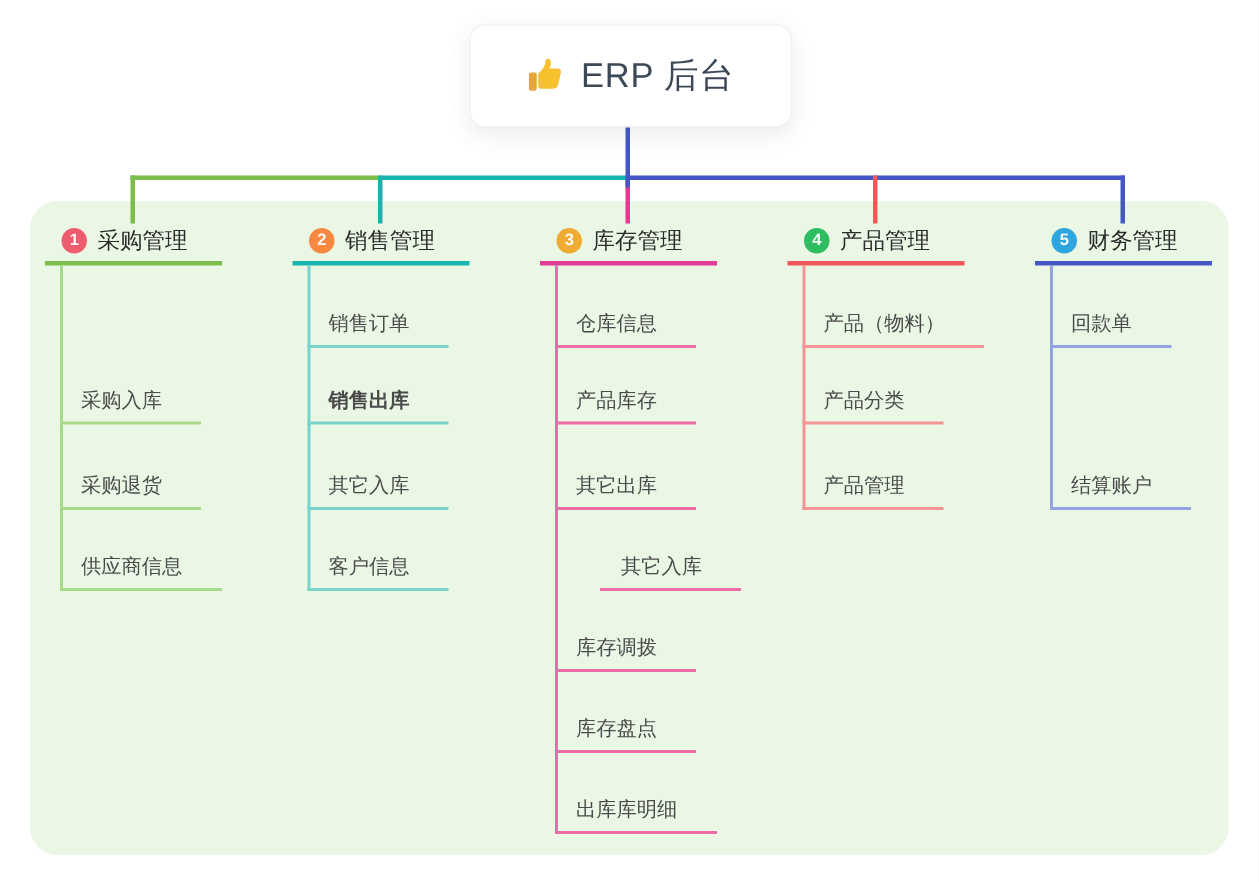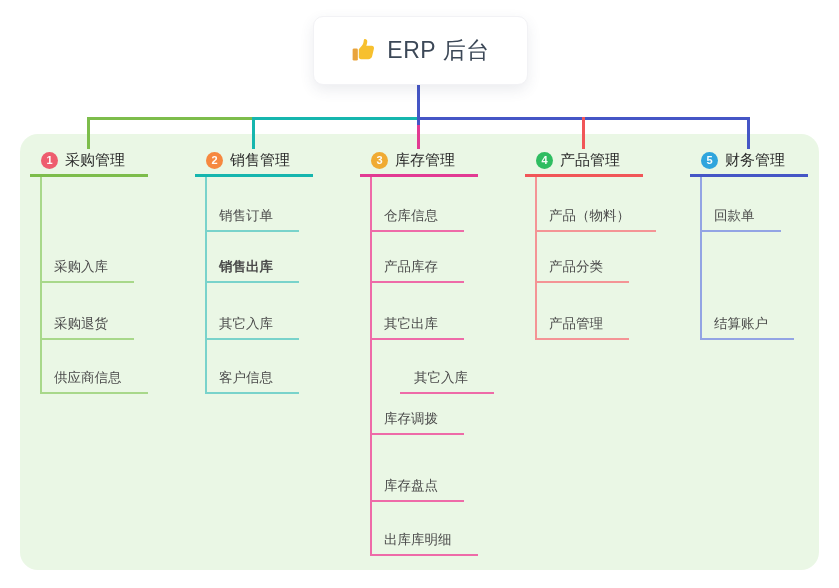--- a/index.html
+++ b/index.html
@@ -42,21 +42,21 @@
   .s1 { left: 205px; height: 217px; }
   .s2 { left: 370px; height: 379px; }
   .s3 { left: 535px; height: 163px; }
   .s4 { left: 700px; height: 163px; }
 
   .child { position: absolute; border-bottom: 2px solid #bbb; white-space: nowrap;
     padding: 0 26px 5px 14px; font-size: 13.5px; color: #4b4b4b; line-height: 18px; }
   .child.c0 { left: 40px; } .child.c1 { left: 205px; } .child.c2 { left: 370px; }
   .child.c3 { left: 535px; } .child.c4 { left: 700px; }
   .r0 { top: 207px; } .r1 { top: 258px; } .r2 { top: 315px; } .r3 { top: 369px; }
-  .r4 { top: 410px; } .r5 { top: 477px; } .r6 { top: 531px; }
+  .r4 { top: 423px; } .r5 { top: 477px; } .r6 { top: 531px; }
 </style>
 </head>
 <body>
 
 <div id="stage">
 
   <div class="panel"></div>
 
   <div class="hline" style="left: 87px; width: 167px; background-color: rgb(125, 189, 75);"></div>
   <div class="hline" style="left: 254px; width: 164px; background-color: rgb(22, 182, 174);"></div>

